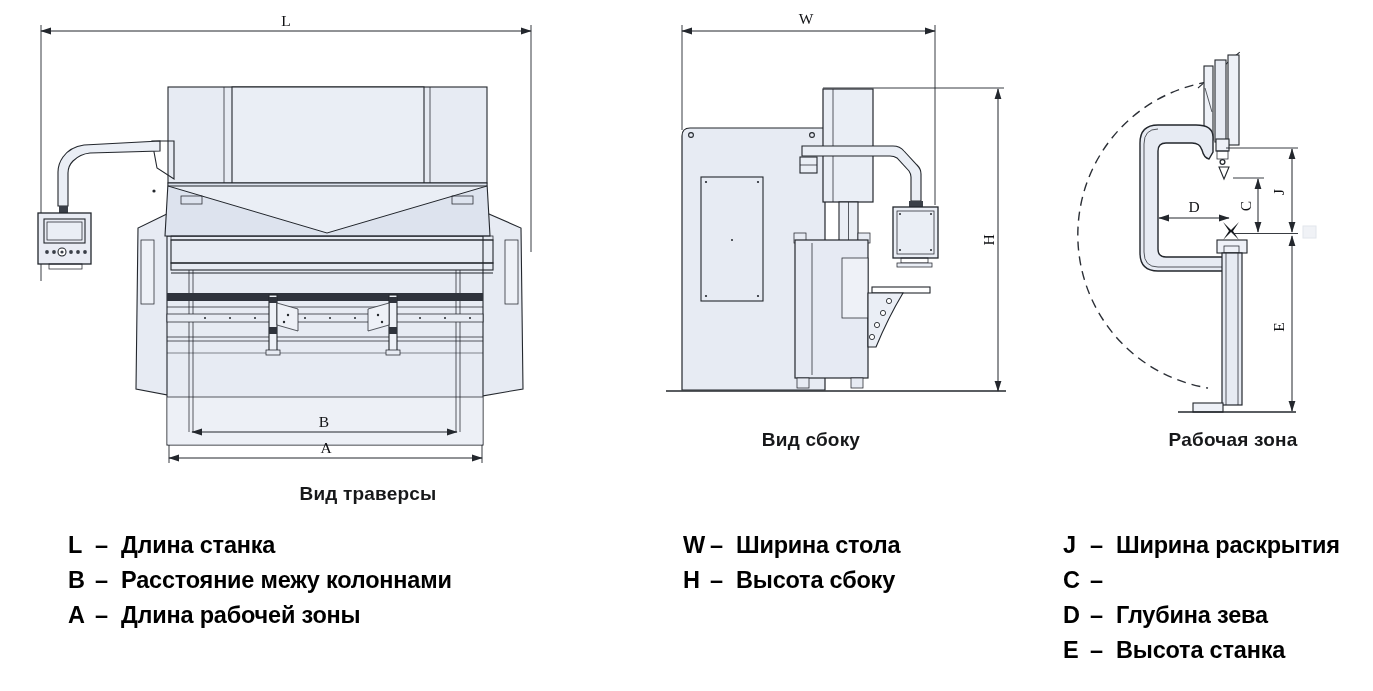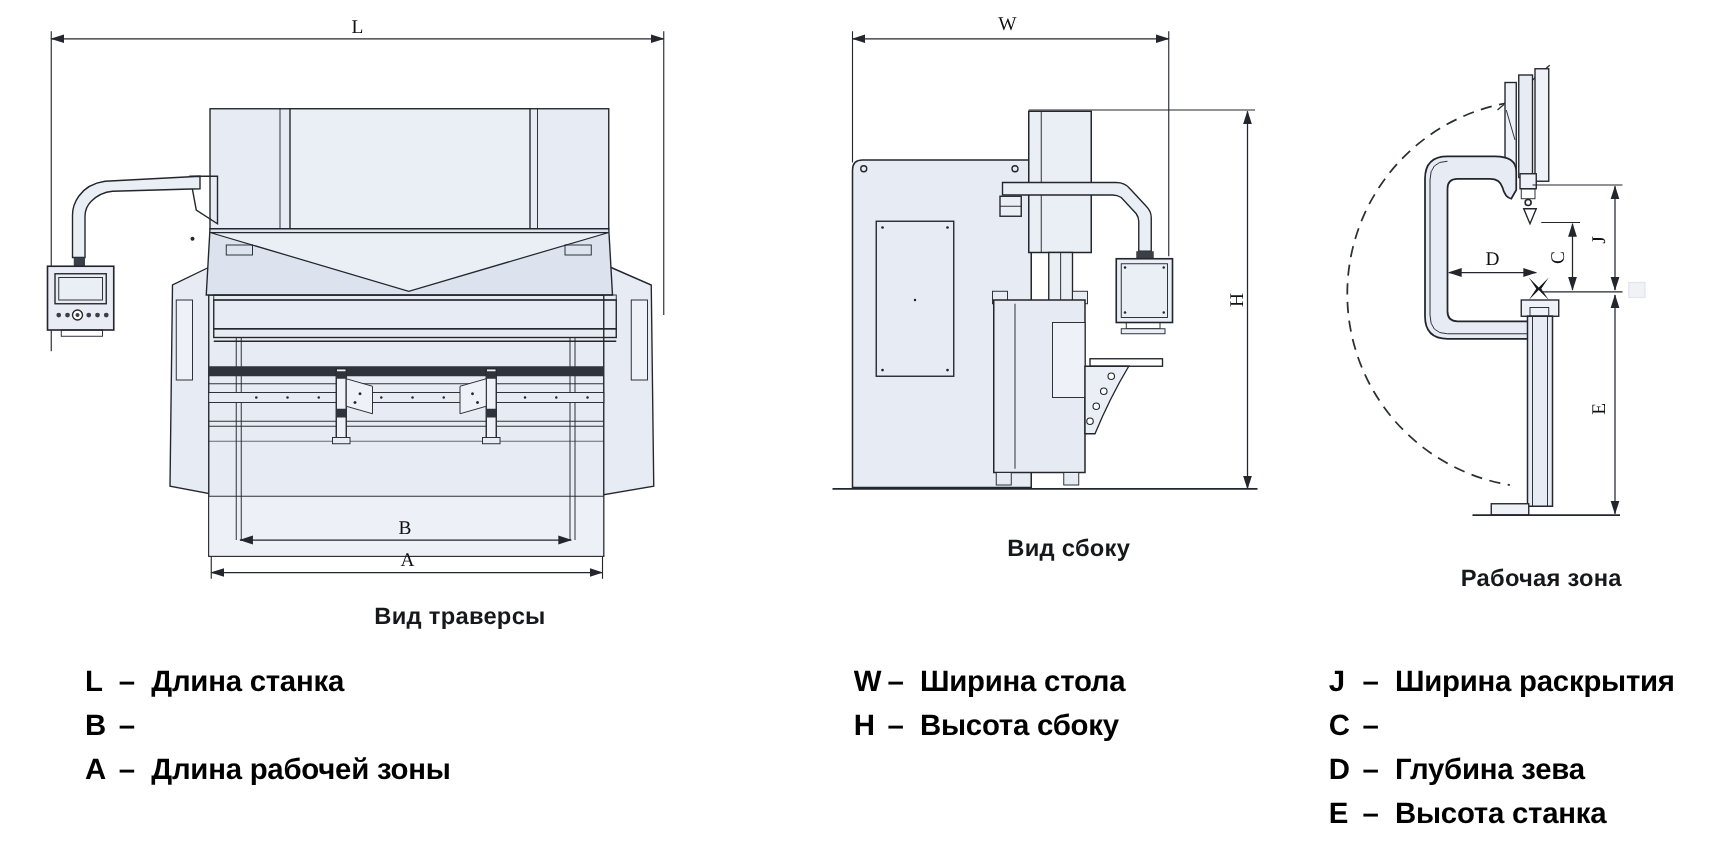--- a/index.html
+++ b/index.html
@@ -292,32 +292,33 @@
 
     <g>
       <line x1="1292" y1="236" x2="1292" y2="411" class="dim" marker-start="url(#arw)" marker-end="url(#arw)"></line>
       <text x="1284" y="327" text-anchor="middle" class="dimtext" transform="rotate(-90 1284 327)">E</text>
     </g>
     <rect x="1303" y="226" width="13" height="12" fill="#f0f2f6" stroke="#e2e6ec"></rect>
   </g>
 </svg>
 
 <div class="caption" style="left:293px;top:483px;width:150px;">Вид траверсы</div>
-<div class="caption" style="left:780px;top:429px;width:150px;">Вид сбоку</div>
-<div class="caption" style="left:1148px;top:429px;width:170px;margin-top:24px;">Рабочая зона</div>
+<div class="caption" style="left:736px;top:429px;width:150px;">Вид сбоку</div>
+<div class="caption" style="left:1148px;top:429px;width:170px;">Рабочая зона</div>
 
 <div class="legend-col" style="left:68px;">
   <div class="legend-row">
     <span class="legend-letter">L</span>
     <span class="legend-sep">–</span>
     <span class="legend-label">Длина станка</span>
   </div>
   <div class="legend-row">
     <span class="legend-letter">B</span>
     <span class="legend-sep">–</span>
+    <span class="legend-label">Расстояние межу колоннами</span>
   </div>
   <div class="legend-row">
     <span class="legend-letter">A</span>
     <span class="legend-sep">–</span>
     <span class="legend-label">Длина рабочей зоны</span>
   </div>
 </div>
 
 <div class="legend-col" style="left:683px;">
   <div class="legend-row">

